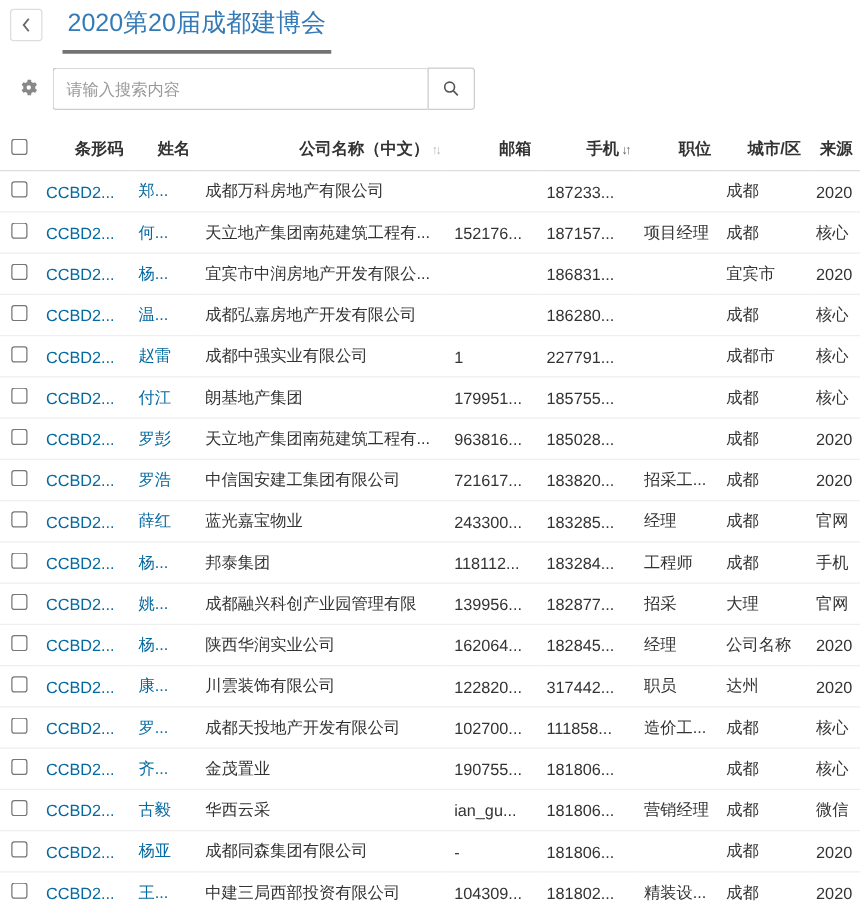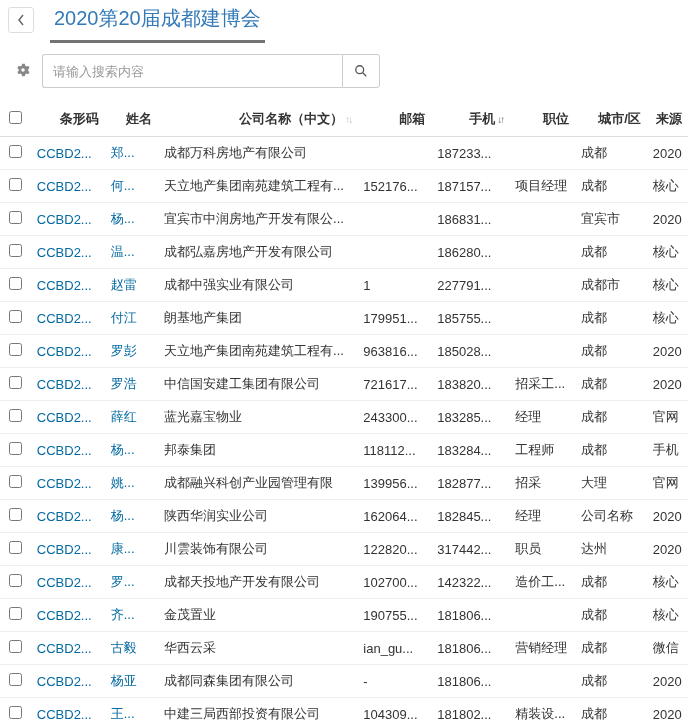--- a/index.html
+++ b/index.html
@@ -224,21 +224,21 @@
         <td>职员</td>
         <td>达州</td>
         <td>2020</td>
       </tr>
       <tr>
         <td class="chk"><input type="checkbox" style=""></td>
         <td class="link">CCBD2...</td>
         <td class="link">罗...</td>
         <td>成都天投地产开发有限公司</td>
         <td>102700...</td>
-        <td>142322...</td>
+        <td>111858...</td>
         <td>造价工...</td>
         <td>成都</td>
         <td>核心</td>
       </tr>
       <tr>
         <td class="chk"><input type="checkbox" style=""></td>
         <td class="link">CCBD2...</td>
         <td class="link">齐...</td>
         <td>金茂置业</td>
         <td>190755...</td>

